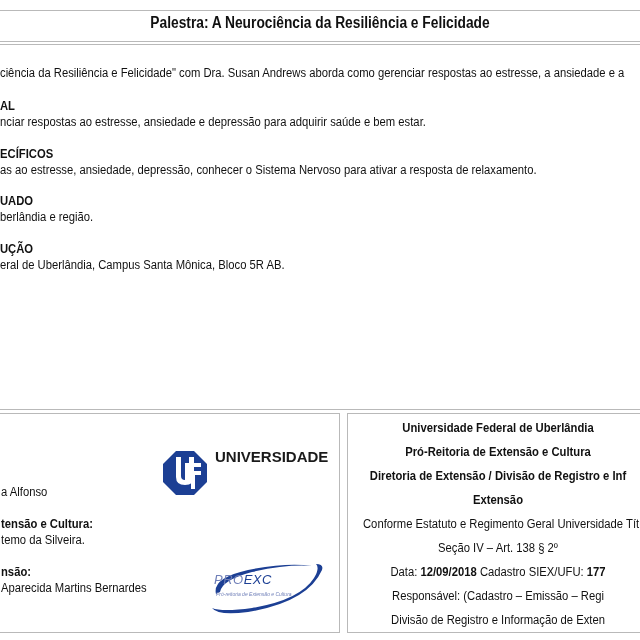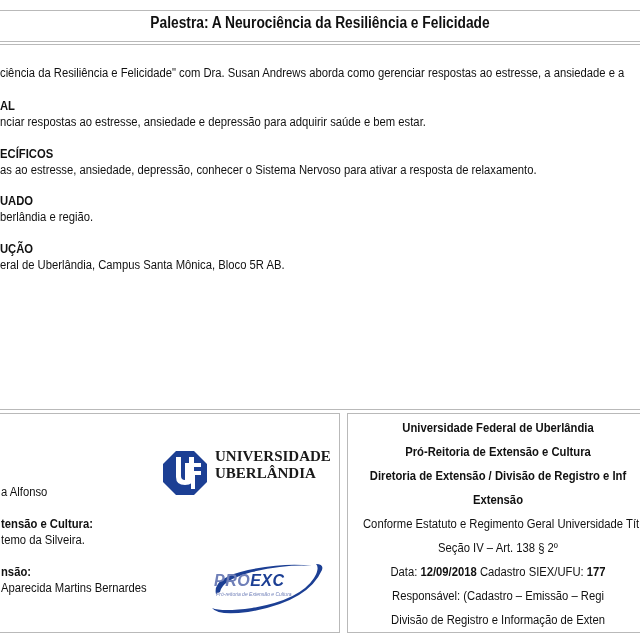--- a/index.html
+++ b/index.html
@@ -10,21 +10,21 @@
     .title { position:absolute; left:0; width:640px; top:14px; text-align:center;
       font-size:16px; font-weight:bold; transform:scaleX(0.86); transform-origin:center; letter-spacing:0; }
     .body-text { font-size:12.5px; transform:scaleX(0.9); transform-origin:left; }
     .heading { font-size:12.5px; font-weight:bold; transform:scaleX(0.9); transform-origin:left; }
     .box { position:absolute; border:1px solid #b9b9b9; background:#fff; }
     .box-left { left:-2px; top:413px; width:340px; height:218px; }
     .box-right { left:347px; top:413px; width:300px; height:218px; overflow:hidden; }
     .right-line { position:absolute; left:0; width:300px; text-align:center; font-size:12.5px;
       white-space:nowrap; transform:scaleX(0.9); transform-origin:center; }
     .bold { font-weight:bold; }
-    .ufu-text { position:absolute; left:215px; top:448px; font-family:Liberation Serif, serif;
+    .ufu-text { position:absolute; left:215px; top:448px; font-family:Liberation Sans, sans-serif;
       font-weight:bold; font-size:15px; line-height:17px; color:#1a1a1a; }
   </style>
 </head>
 <body>
 
 <div class="hline" style="top:10px;"></div>
 <div class="title">Palestra: A Neurociência da Resiliência e Felicidade</div>
 <div class="hline" style="top:41px;"></div>
 <div class="hline" style="top:44px;"></div>
 
@@ -54,30 +54,29 @@
 
 <div>
   <svg class="abs" style="left:163px; top:451px;" width="44" height="44" viewBox="0 0 44 44">
     <polygon points="13,0 31,0 44,13 44,31 31,44 13,44 0,31 0,13" fill="#1c3f94"></polygon>
     <path d="M13,6 L13,26 Q13,34 22,34 Q31,34 31,26 L31,6 L26,6 L26,25 Q26,29 22,29 Q18,29 18,25 L18,6 Z" fill="#ffffff"></path>
     <path d="M22,12 L38,12 L38,16 L26,16 L26,30 L22,30 Z" fill="#ffffff"></path>
     <path d="M28,20 L38,20 L38,24 L32,24 L32,38 L28,38 Z" fill="#ffffff"></path>
   </svg>
   <div class="ufu-text" style="color:#1a1a1a;">
     <div>UNIVERSIDADE</div>
-    <div>UBERLÂNDIA</div>
   </div>
 </div>
 
 <div>
   <svg class="abs" style="left:208px; top:560px;" width="118" height="56" viewBox="0 0 118 56">
     <path d="M4,48 Q10,56 40,52 Q100,42 114,10 Q116,4 108,4 Q112,8 106,18 Q92,40 44,48 Q14,52 4,48 Z" fill="#1c3f94"></path>
     <path d="M8,34 Q4,18 40,10 Q80,2 104,6 Q80,4 44,12 Q14,20 12,32 Z" fill="#1c3f94"></path>
   </svg>
-  <div class="abs" style="left:214px; top:572px; font-size:16px; font-weight:bold; font-style:italic; letter-spacing:0.5px;">
+  <div class="abs" style="left:214px; top:572px; font-size:13px; font-weight:normal; font-style:italic; letter-spacing:0.5px;">
     <span style="color:#6f7fb8;">PRO</span><span style="color:#1c3f94;">EXC</span>
   </div>
   <div class="abs" style="left:216px; top:591px; font-size:5px; font-style:italic; color:#6f7fb8;">Pró-reitoria de Extensão e Cultura</div>
 </div>
 
 <div class="box box-right">
   <div class="right-line bold" style="top:7px;">Universidade Federal de Uberlândia</div>
   <div class="right-line bold" style="top:31px;">Pró-Reitoria de Extensão e Cultura</div>
   <div class="right-line bold" style="top:55px;">Diretoria de Extensão / Divisão de Registro e Inf</div>
   <div class="right-line bold" style="top:79px;">Extensão</div>

